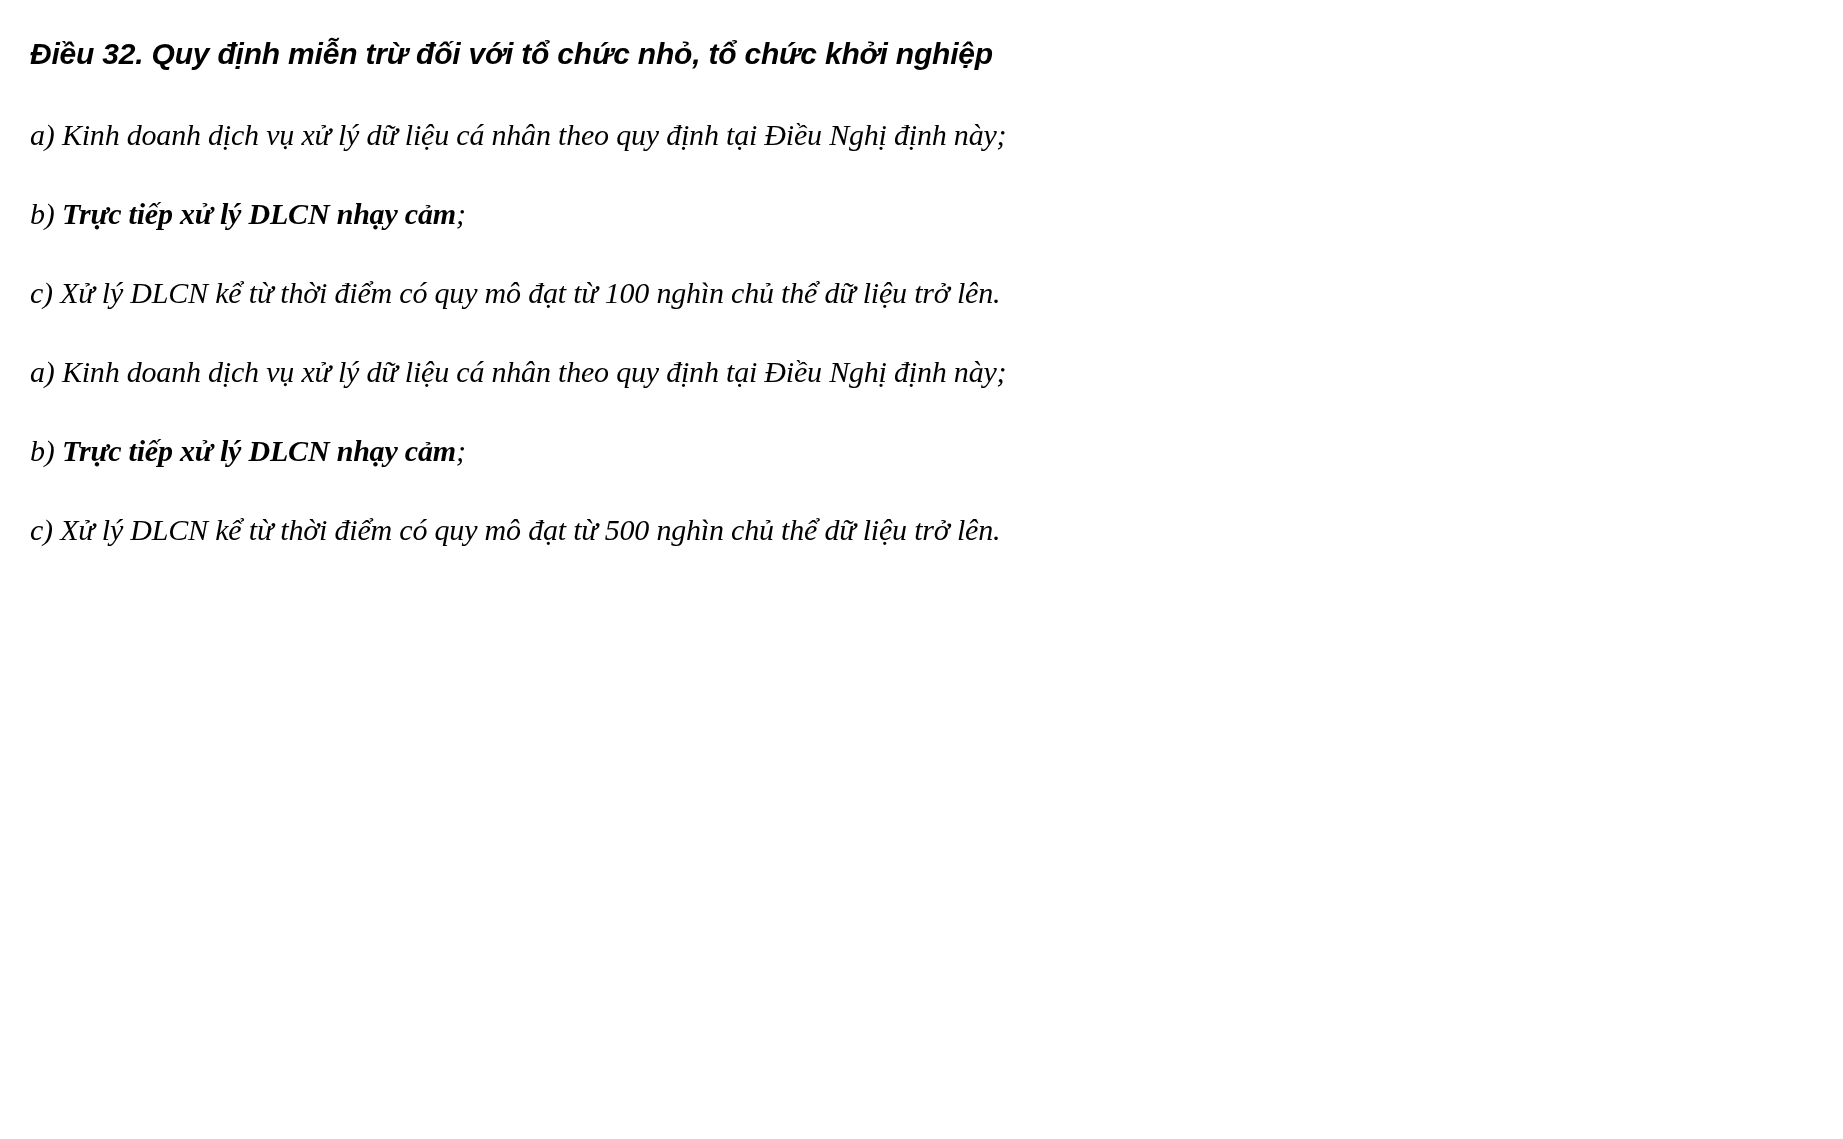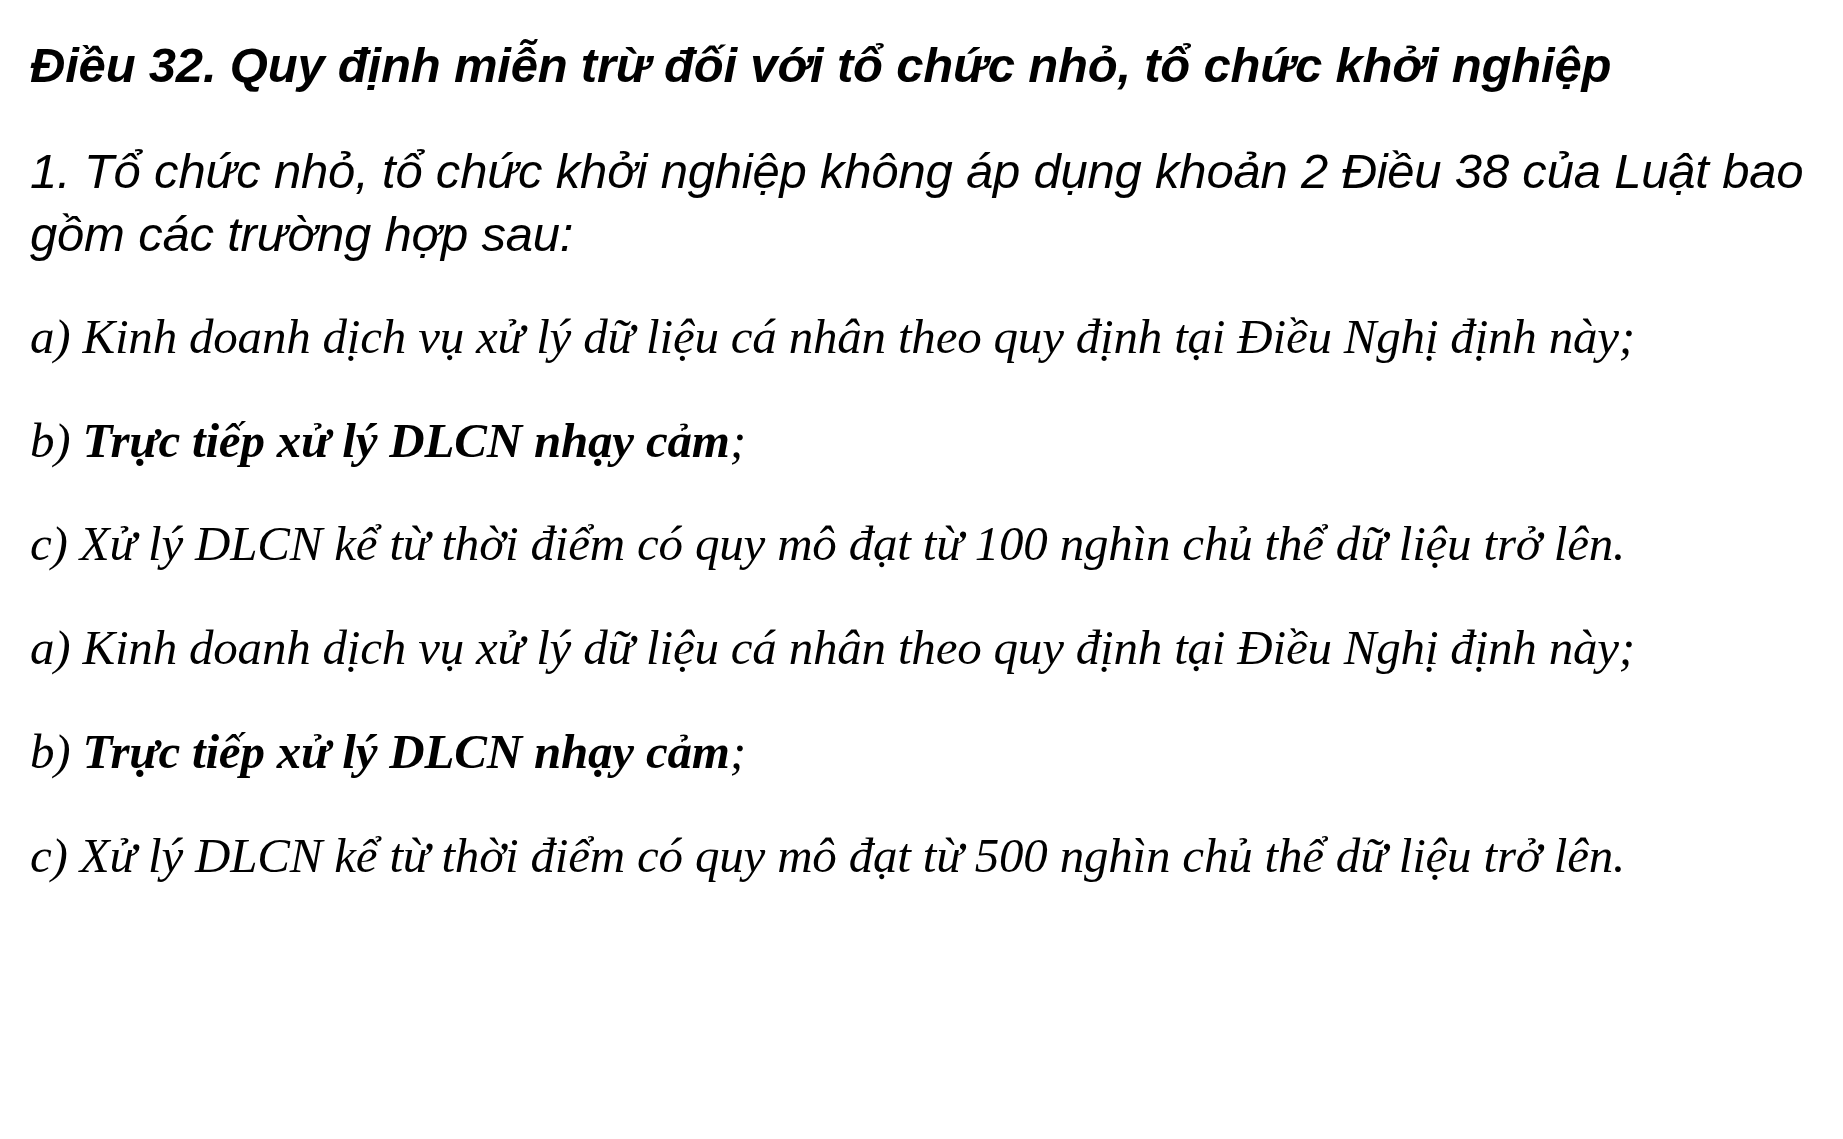--- a/index.html
+++ b/index.html
@@ -16,21 +16,21 @@
   }
   .page {
     box-sizing: border-box;
     width: 1843px;
     height: 1139px;
     padding: 34px 26px 10px 26px;
     background: #ffffff;
   }
   .block {
     font-style: italic;
-    font-size: 49px;
+    font-size: 30px;
     line-height: 1.30;
     letter-spacing: -0.2px;
   }
   .article-heading {
     font-weight: bold;
     margin: 0 0 42px 0;
     padding-left: 4px;
   }
   .clause {
     margin: 0 0 38px 0;
@@ -63,23 +63,20 @@
 </head>
 <body>
 
 <div class="page">
 
   <p class="block article-heading">
     <span>Điều 32.</span>
     <span class="lighter">Quy định miễn trừ đối với tổ chức nhỏ, tổ chức khởi nghiệp</span>
   </p>
 
-  <p class="block clause">
-    <span class="lighter">1. Tổ chức nhỏ, tổ chức khởi nghiệp không áp dụng khoản 2 Điều 38 của Luật bao gồm các trường hợp sau:</span>
-  </p>
 
   <p class="block point">
     <span class="lighter">a) Kinh doanh dịch vụ xử lý dữ liệu cá nhân theo quy định tại Điều Nghị định này;</span>
   </p>
 
   <p class="block point">
     <span class="lighter">b) </span><span class="strong-inline">Trực tiếp xử lý DLCN nhạy cảm</span><span class="lighter">;</span>
   </p>
 
   <p class="block point">

